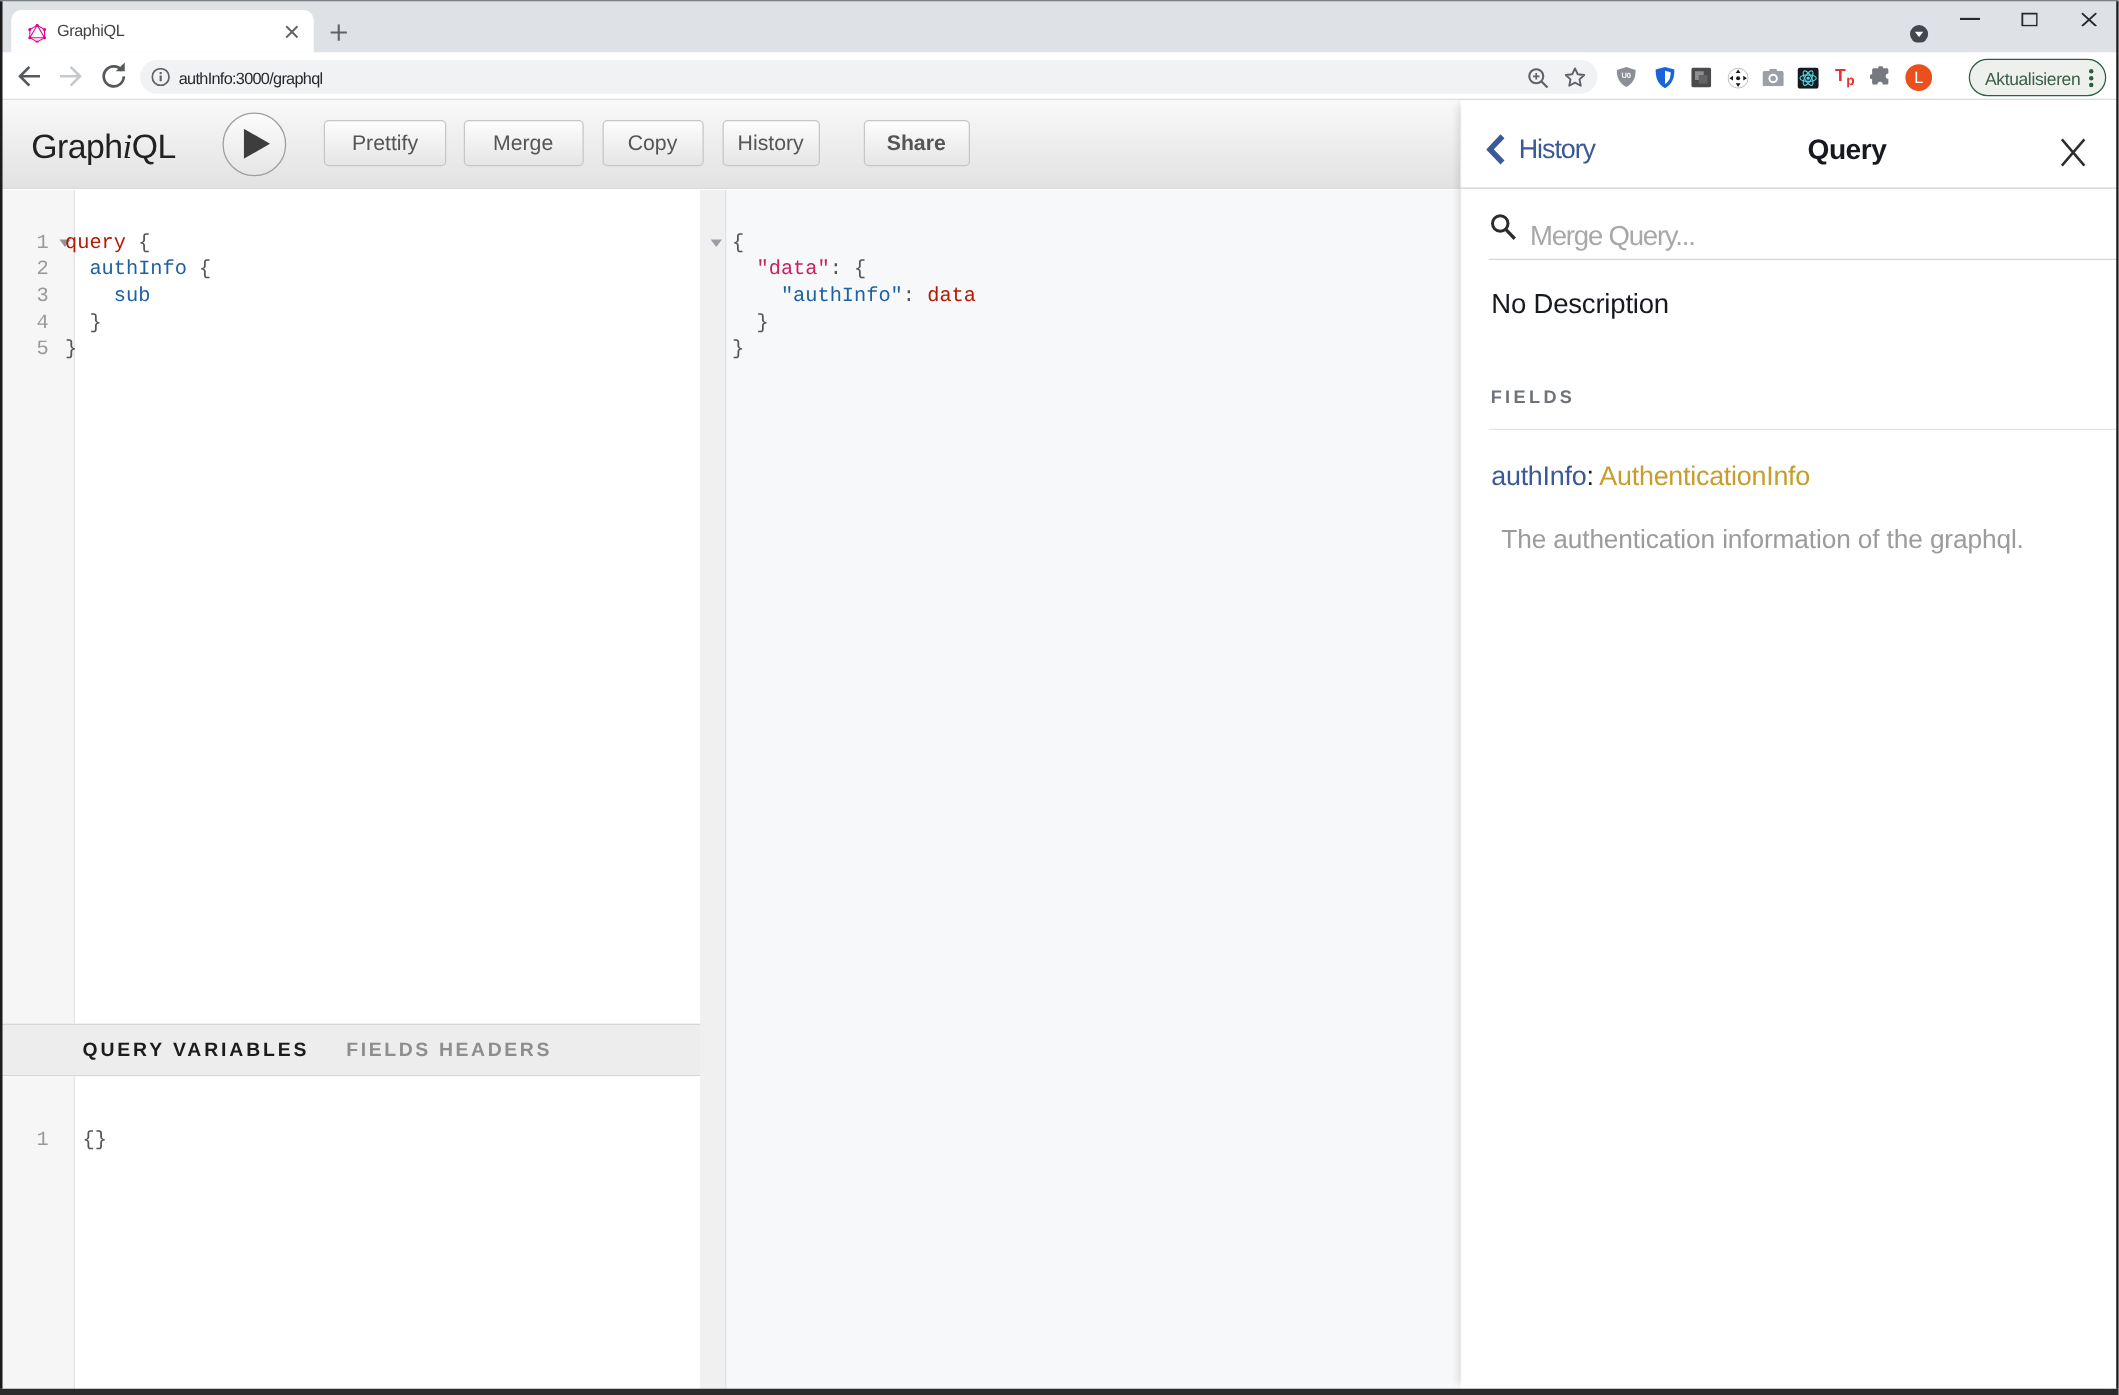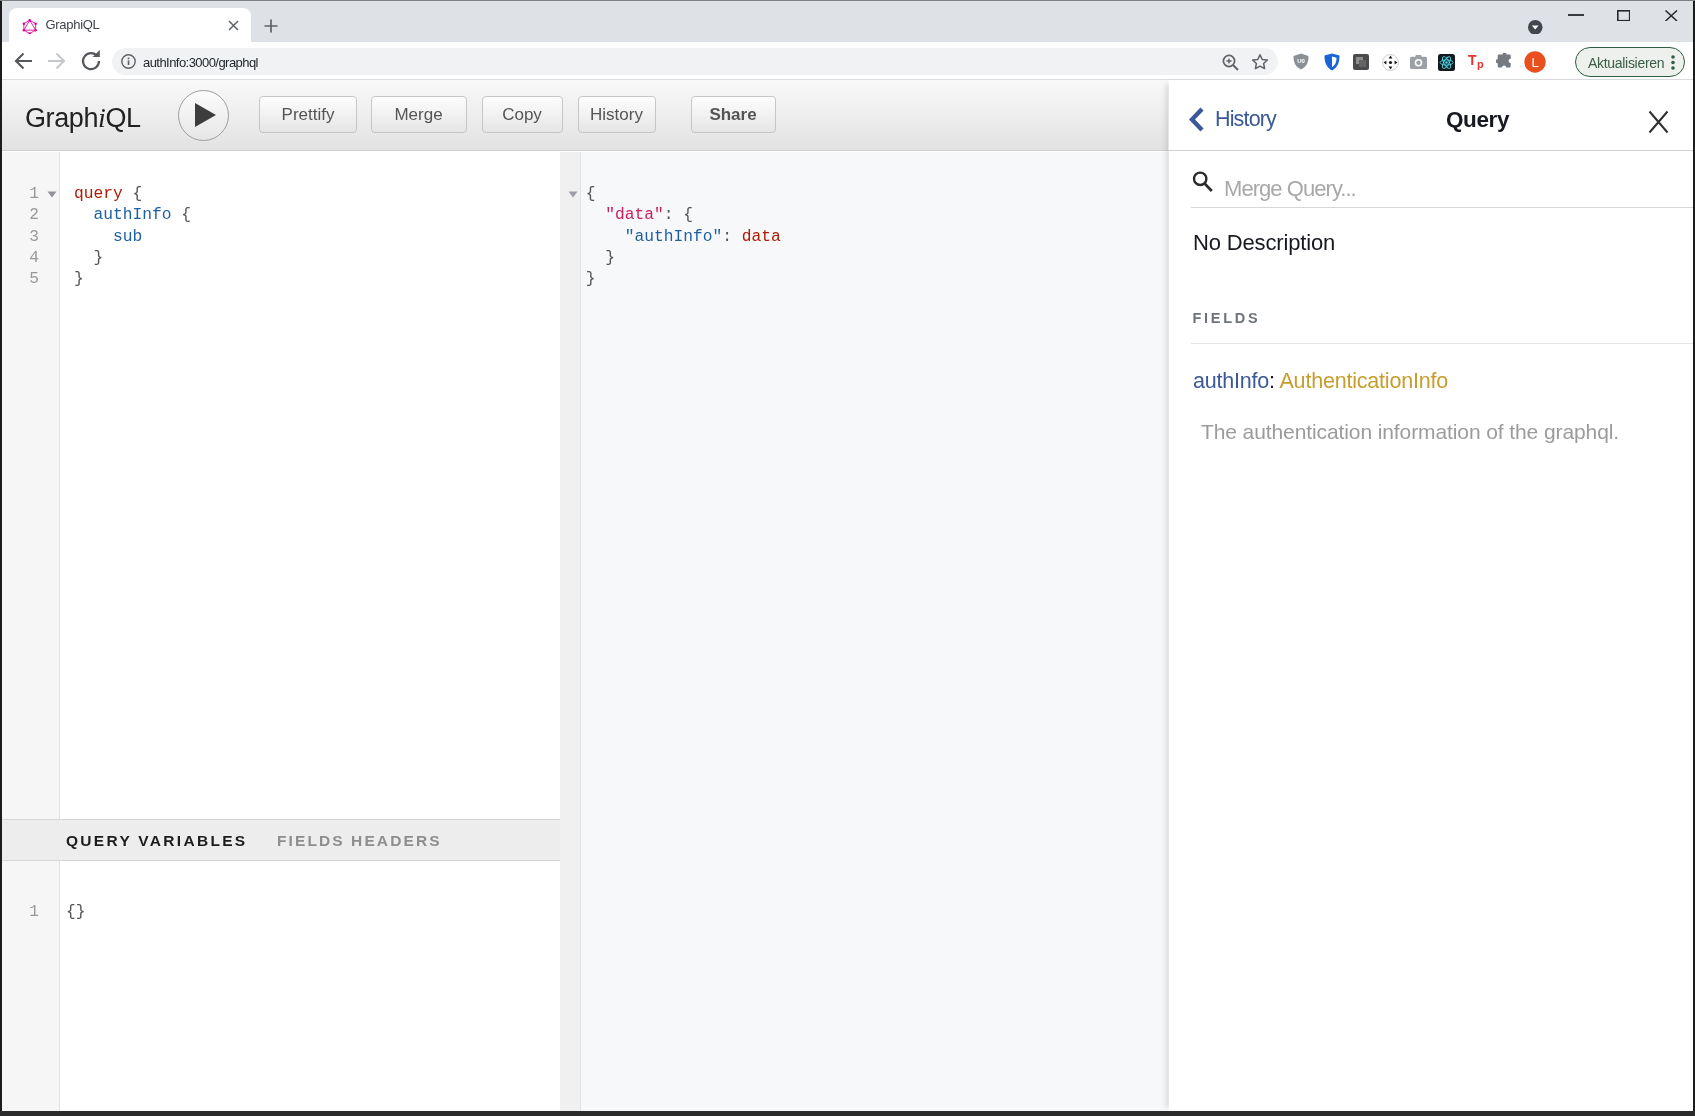--- a/index.html
+++ b/index.html
@@ -260,21 +260,21 @@
 <div class="abs tbtn" style="left:690.5px;width:85px;font-weight:bold;">Share</div>
 
 <div class="abs" id="qedit"></div>
 <div class="abs" id="qgutter"></div>
 <div class="abs lnum" style="left:2px; top:182.7px;">1<br>2<br>3<br>4<br>5</div>
 <div class="abs" style="left:46.5px; top:191px;">
     <svg width="10" height="7" viewBox="0 0 10 7">
       <polygon points="0.5,0.5 9.5,0.5 5,6.5" fill="#909498"></polygon>
     </svg>
   </div>
-<pre class="abs code" style="left:74px; top:182.7px;"><span class="kw">query</span> <span class="pun">{</span>
+<pre class="abs code" style="left:52px; top:182.7px;"><span class="kw">query</span> <span class="pun">{</span>
   <span class="prop">authInfo</span> <span class="pun">{</span>
     <span class="prop">sub</span>
   <span class="pun">}</span>
 <span class="pun">}</span></pre>
 
 <div class="abs" id="resultpane"></div>
 <div class="abs" id="rgutter"></div>
 <div class="abs" style="left:567.5px; top:191px;">
     <svg width="10" height="7" viewBox="0 0 10 7">
       <polygon points="0.5,0.5 9.5,0.5 5,6.5" fill="#9b9fa3"></polygon>

